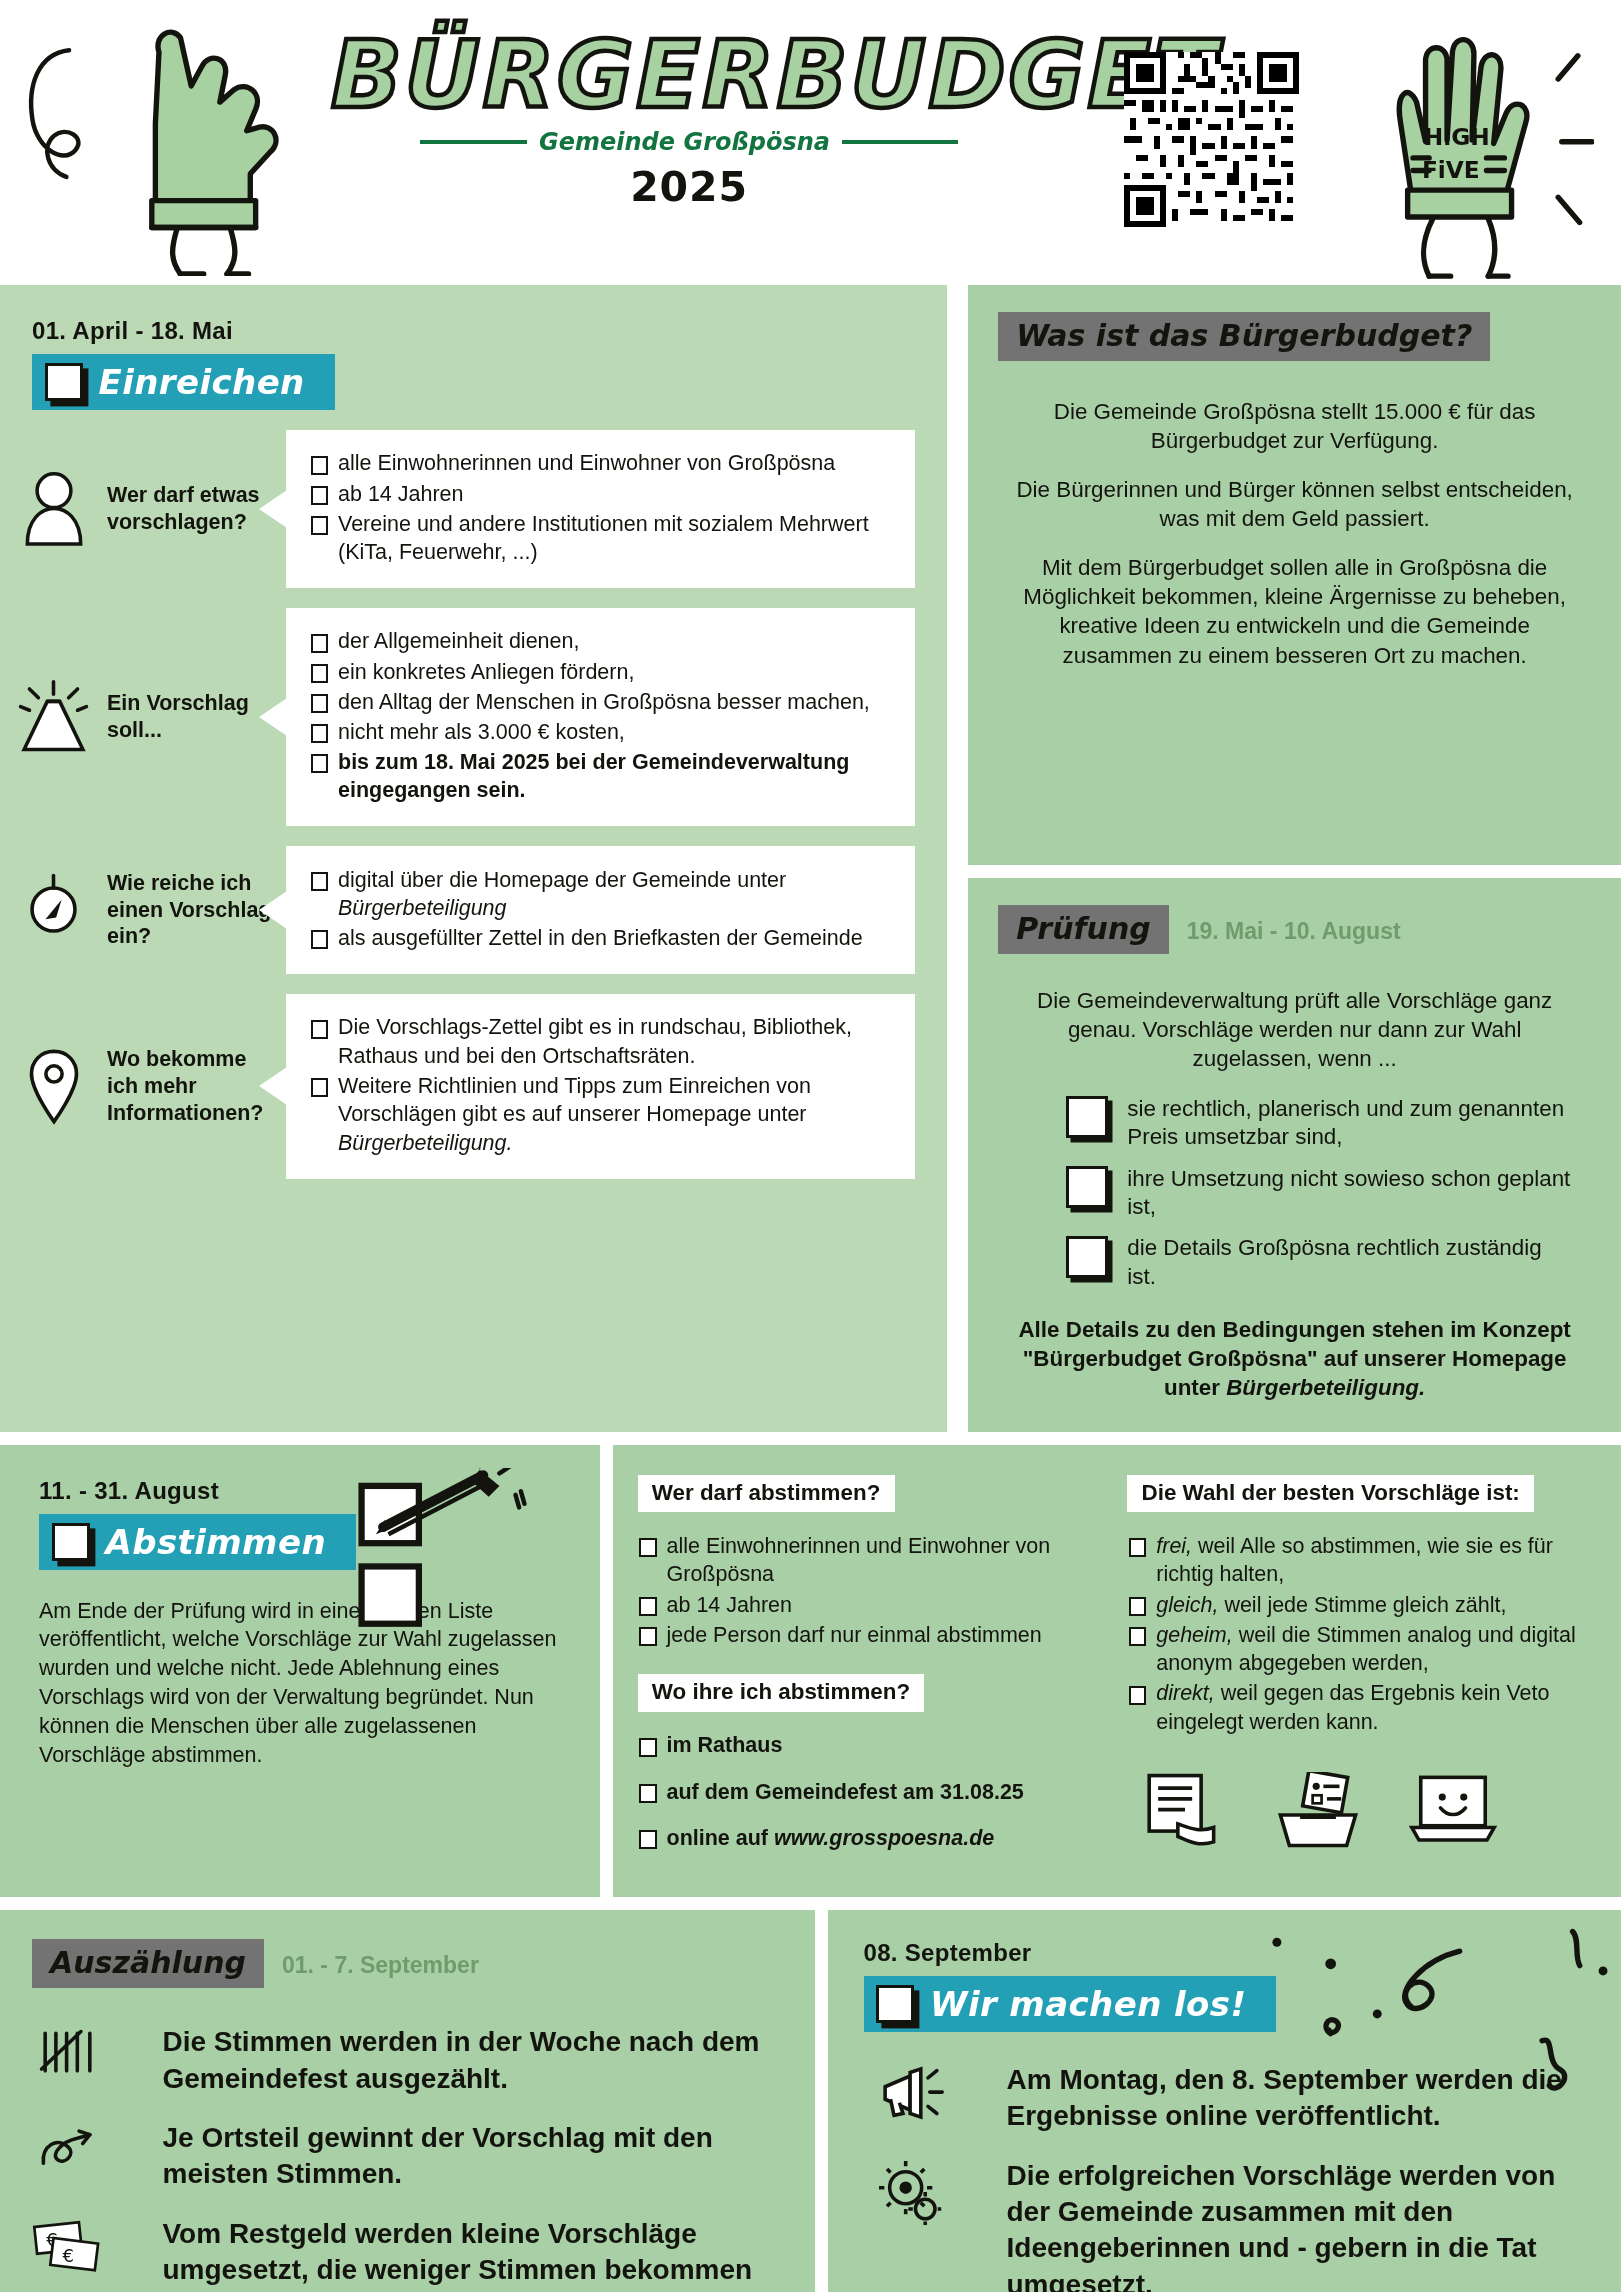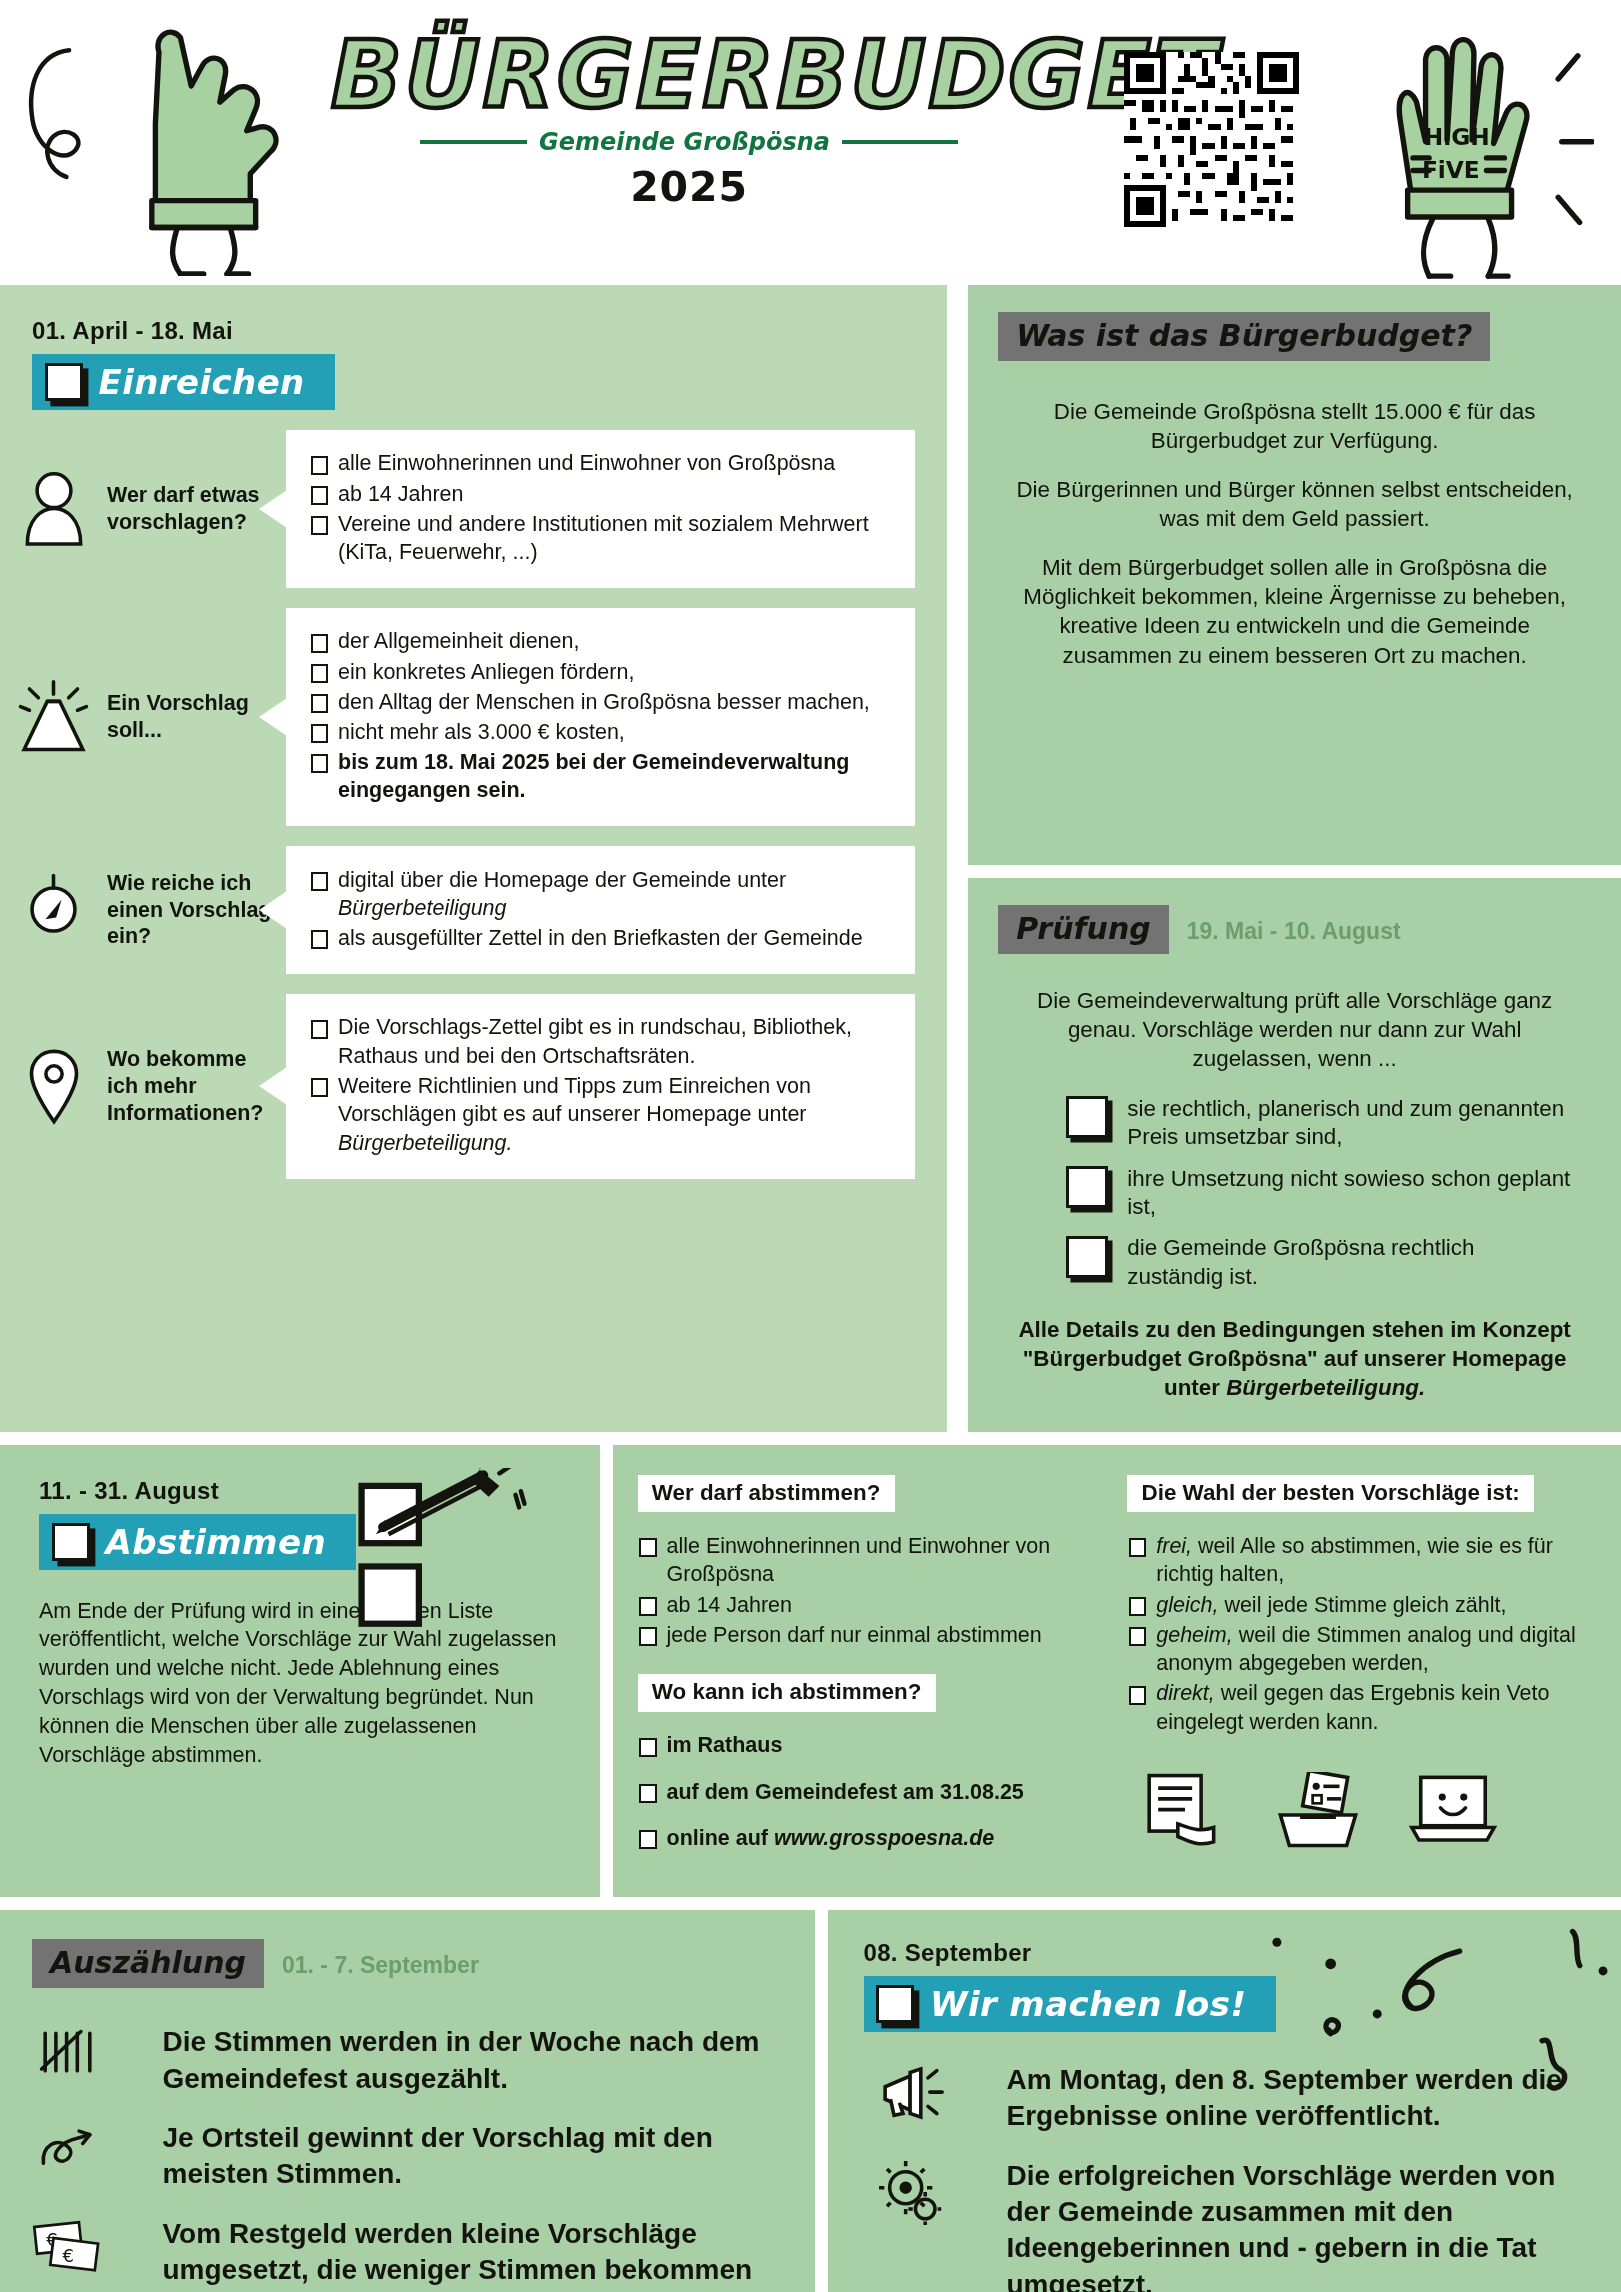--- a/index.html
+++ b/index.html
@@ -399,21 +399,21 @@
       <div class="card" style="flex:1;">
         <div class="card-title-wrap">
           <span class="card-title">Prüfung</span>
           <span class="card-date">19. Mai - 10. August</span>
         </div>
         <div class="card-body" style="margin-top:32px;">
           <p>Die Gemeindeverwaltung prüft alle Vorschläge ganz genau. Vorschläge werden nur dann zur Wahl zugelassen, wenn ...</p>
           <ul class="cond-list">
             <li>sie rechtlich, planerisch und zum genannten Preis umsetzbar sind,</li>
             <li>ihre Umsetzung nicht sowieso schon geplant ist,</li>
-            <li>die Gemeinde Großpösna rechtlich zuständig ist.</li>
+            <li>die Details Großpösna rechtlich zuständig ist.</li>
           </ul>
           <p class="bold last"><span>Alle Details zu den Bedingungen stehen im Konzept "Bürgerbudget Großpösna" auf unserer Homepage unter </span><i>Bürgerbeteiligung.</i></p>
         </div>
       </div>
 
     </div>
   </div>
 
   <div class="band2">
 
@@ -443,21 +443,21 @@
     </div>
 
     <div class="b2-right">
       <div class="b2-col">
         <div class="hdr-chip">Wer darf abstimmen?</div>
         <ul class="chk">
           <li>alle Einwohnerinnen und Einwohner von Großpösna</li>
           <li>ab 14 Jahren</li>
           <li>jede Person darf nur einmal abstimmen</li>
         </ul>
-        <div class="hdr-chip" style="margin-top:23px;">Wo kann ich abstimmen?</div>
+        <div class="hdr-chip" style="margin-top:23px;">Wo ihre ich abstimmen?</div>
         <ul class="chk sp">
           <li class="b">im Rathaus</li>
           <li class="b">auf dem Gemeindefest am 31.08.25</li>
           <li class="b"><span>online auf </span><i>www.grosspoesna.de</i></li>
         </ul>
       </div>
 
       <div class="b2-col">
         <div class="hdr-chip">Die Wahl der besten Vorschläge ist:</div>
         <ul class="chk">

